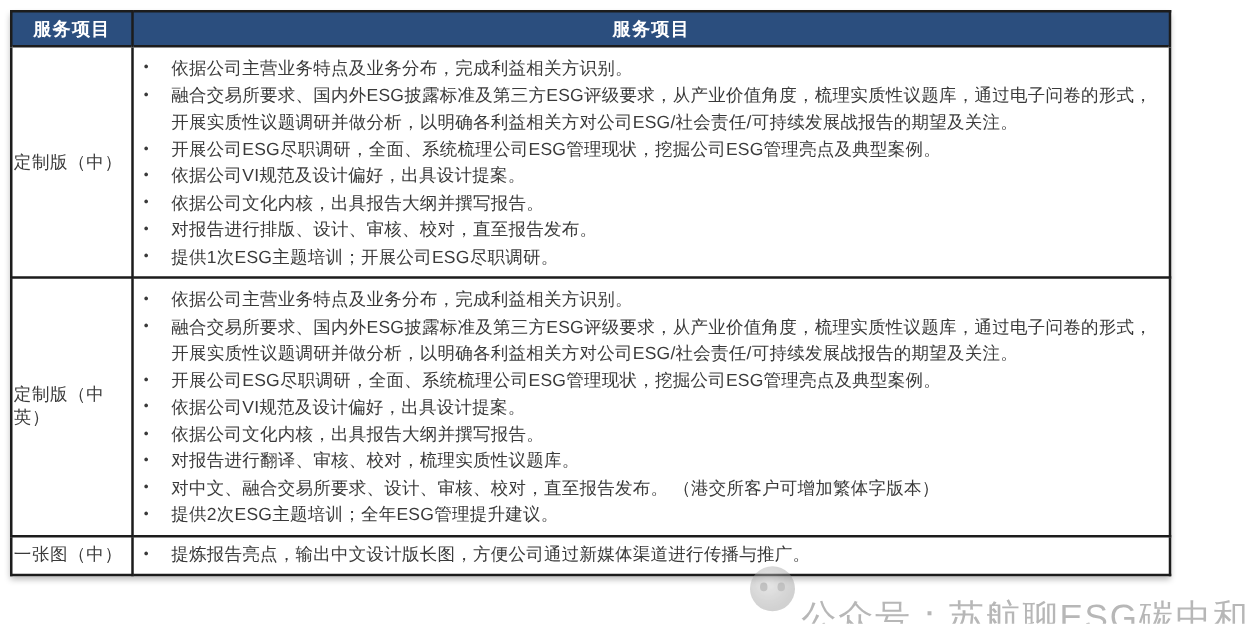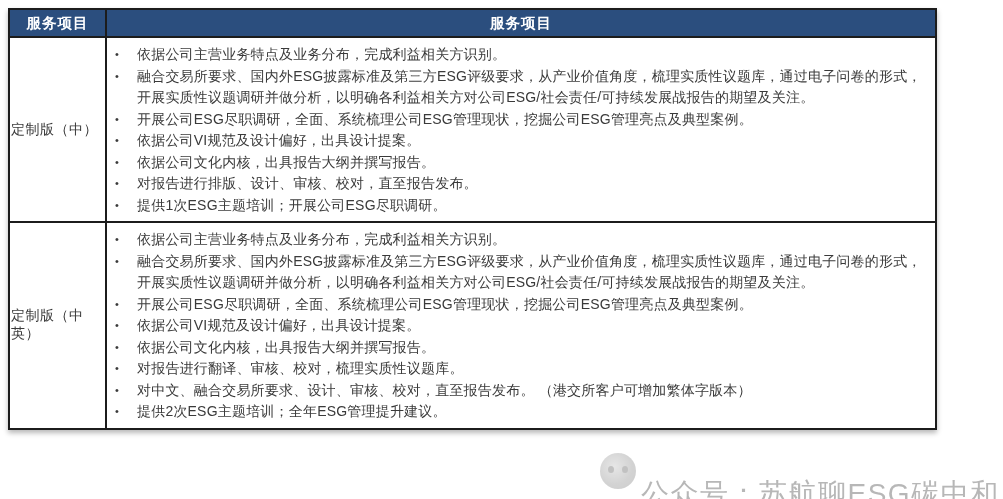--- a/index.html
+++ b/index.html
@@ -197,20 +197,29 @@
             <div class="bullet-item">
               <span class="bullet-marker">•</span>
               <span class="bullet-text">对中文、融合交易所要求、设计、审核、校对，直至报告发布。 （港交所客户可增加繁体字版本）</span>
             </div>
             <div class="bullet-item">
               <span class="bullet-marker">•</span>
               <span class="bullet-text">提供2次ESG主题培训；全年ESG管理提升建议。</span>
             </div>
           </td>
         </tr>
+        <tr>
+          <td class="label-cell">一张图（中）</td>
+          <td class="content-cell">
+            <div class="bullet-item">
+              <span class="bullet-marker">•</span>
+              <span class="bullet-text">提炼报告亮点，输出中文设计版长图，方便公司通过新媒体渠道进行传播与推广。</span>
+            </div>
+          </td>
+        </tr>
       </tbody>
   </table>
 
   <div class="watermark">
     <div class="wm-logo"></div>
     <div class="wm-text">公众号：苏航聊ESG碳中和</div>
   </div>
 
 </div>
 

